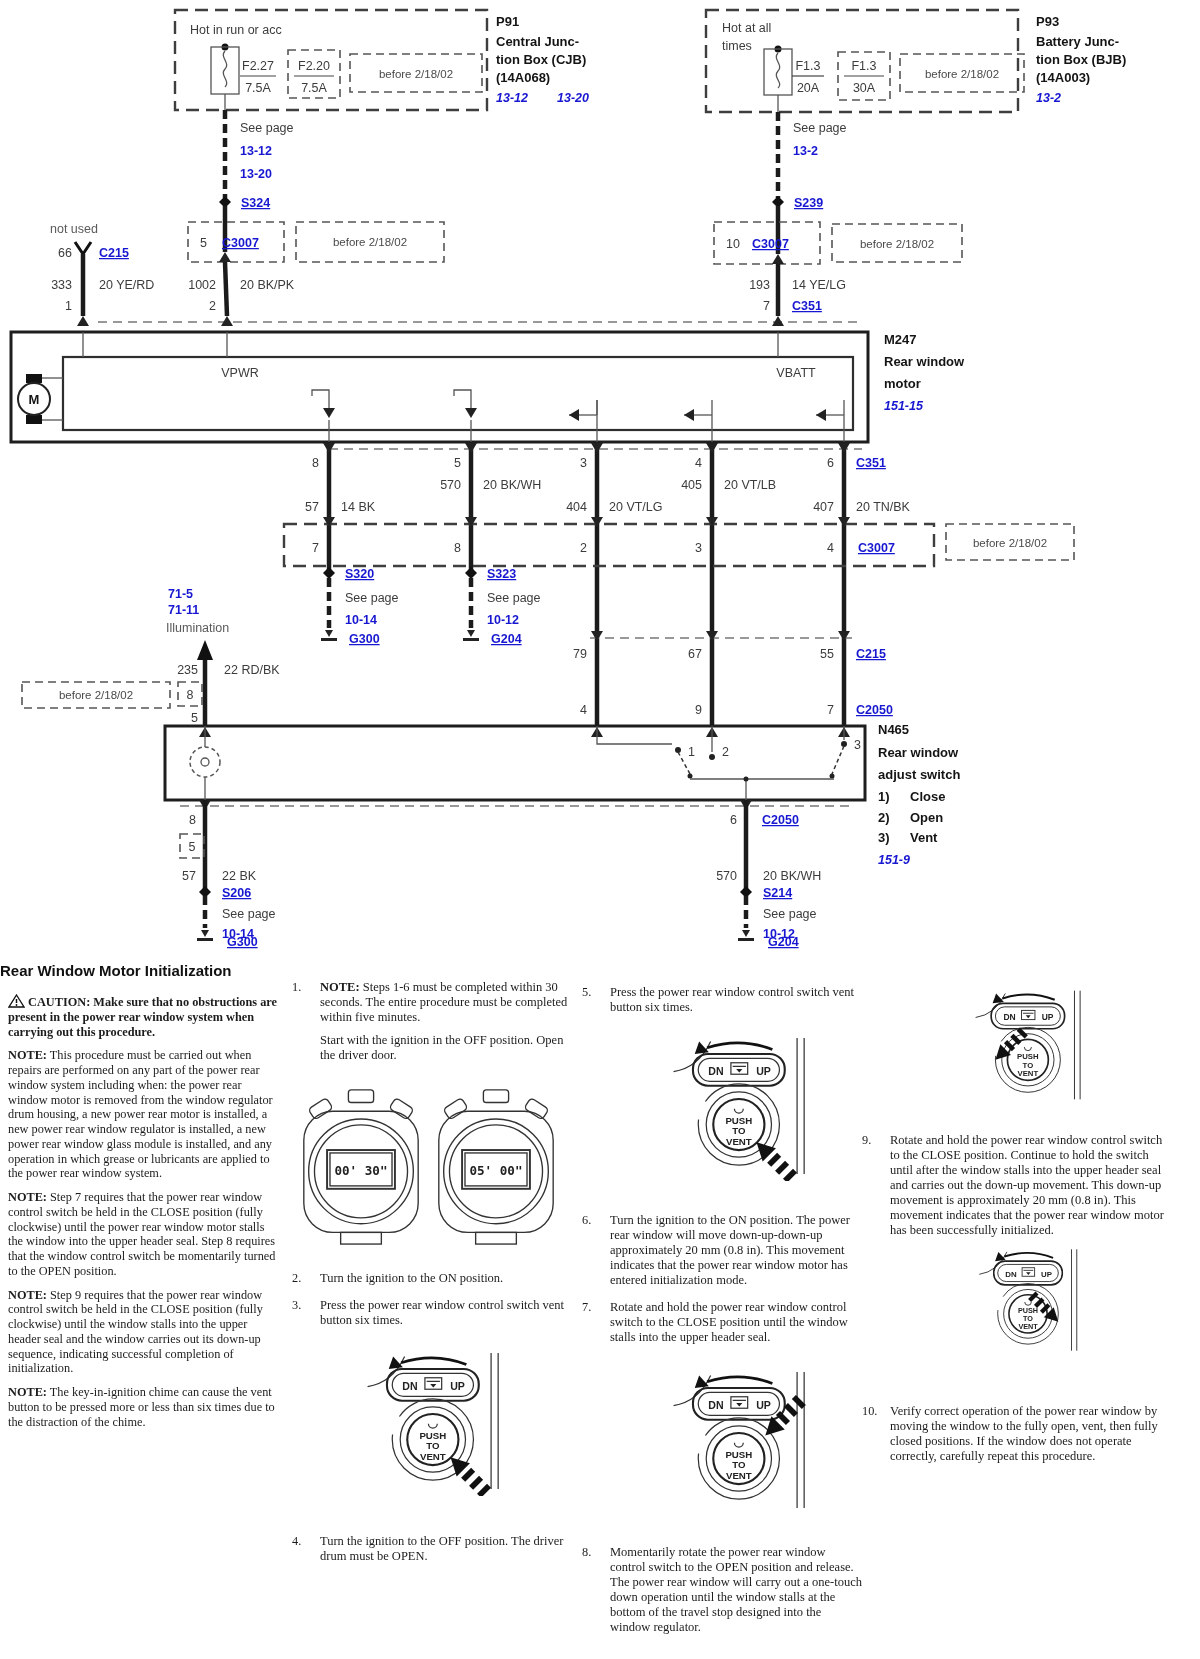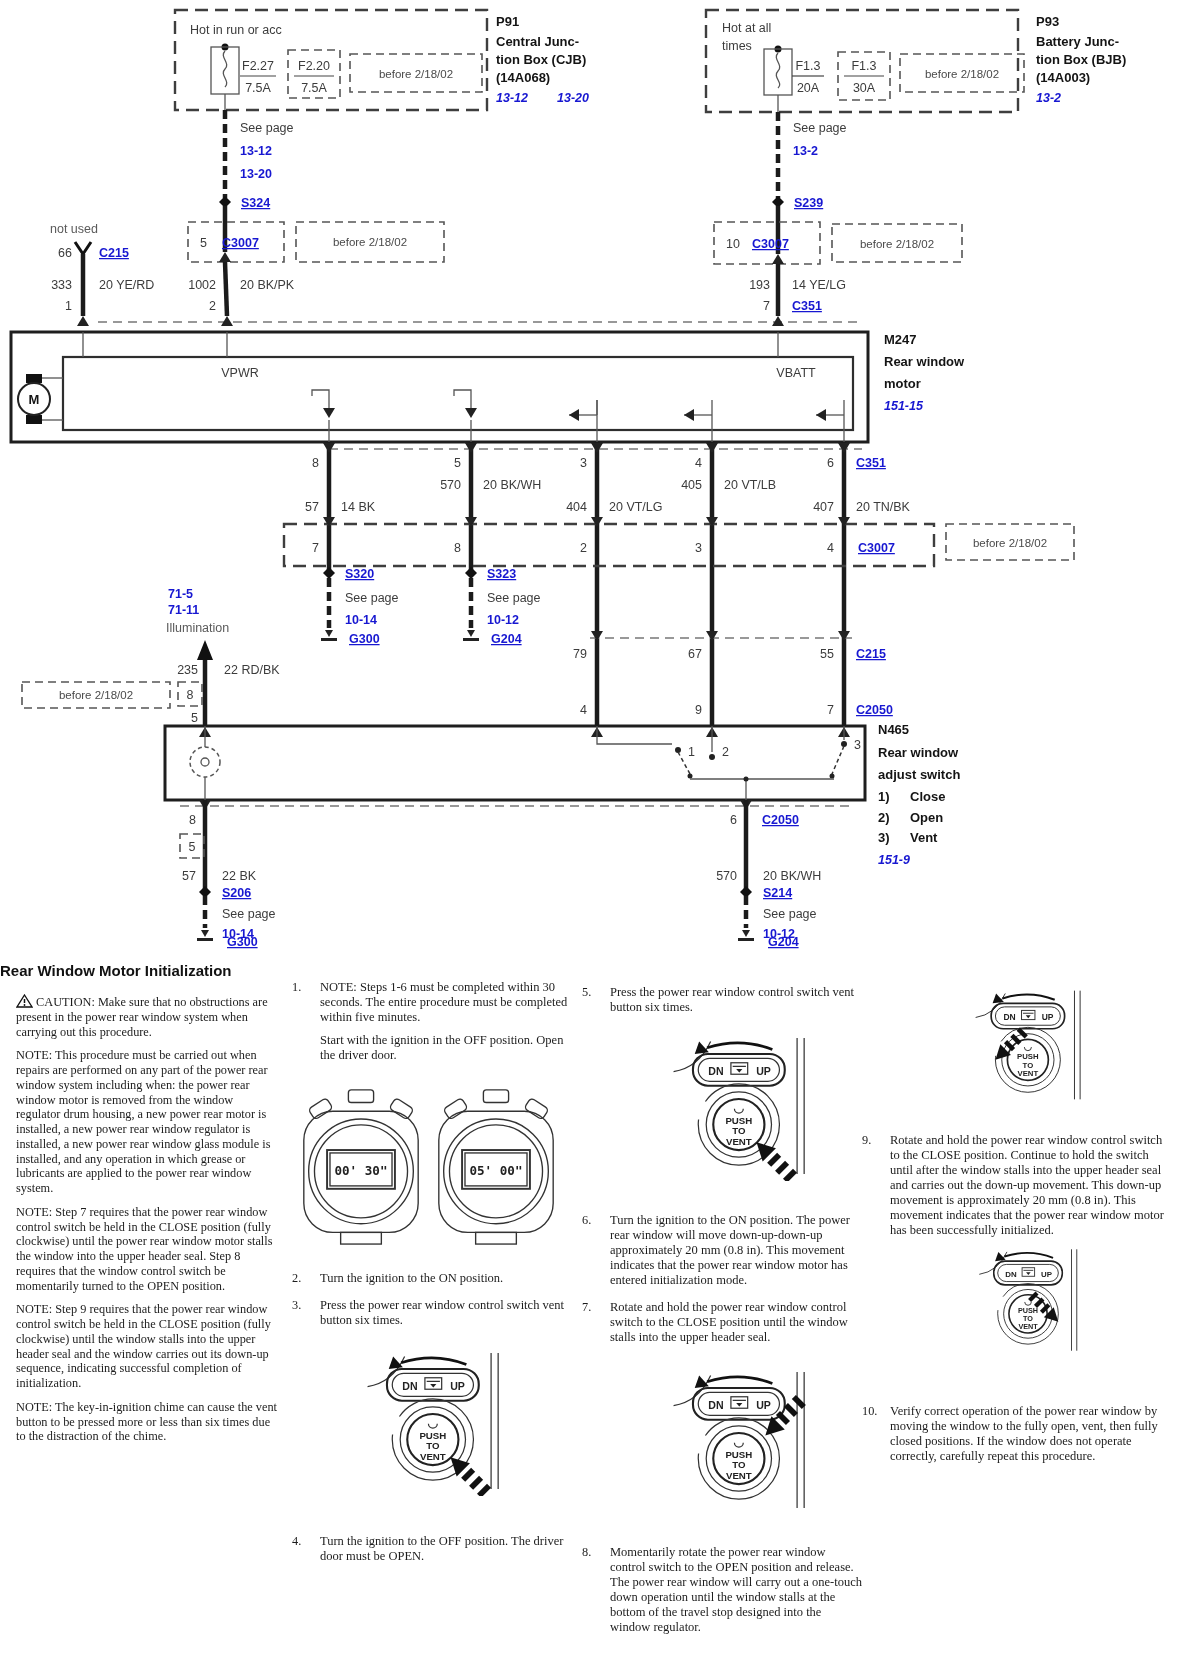--- a/index.html
+++ b/index.html
@@ -23,28 +23,28 @@
   .dashbox{stroke:#3e3e3e;stroke-width:2.4;fill:none;stroke-dasharray:13,7;}
   .dashbox2{stroke:#555;stroke-width:1.6;fill:none;stroke-dasharray:8,5;}
   .dashline{stroke:#777;stroke-width:1.4;fill:none;stroke-dasharray:9,6;}
   .kthin{stroke:#333;stroke-width:1.4;fill:none;}
   .kline{stroke:#222;stroke-width:2.4;fill:none;}
   .karrow{stroke:#111;stroke-width:3;fill:none;}
   .ktxt{font-weight:bold;font-size:12px;fill:#222;text-anchor:middle;}
   .ktxt2{font-weight:bold;font-size:11px;fill:#222;text-anchor:middle;}
   .lcd{font-family:"DejaVu Sans Mono",monospace;font-size:13px;font-weight:bold;fill:#222;text-anchor:middle;}
   .col{position:absolute;font-size:12.3px;line-height:1.2;}
-  .col p{margin:0 0 9px 16px;}
+  .col p{margin:0 0 9px 8px;}
   .title{font-family:"Liberation Sans",sans-serif;font-weight:bold;font-size:15px;color:#111;margin:0 0 14px 0;}
   .caution{font-weight:bold;}
   .step{display:flex;gap:7px;margin-top:12px;}
   .step .num{min-width:21px;}
   .step p{margin:0 0 8px 0;}
   .fig{display:block;}
-  b{font-weight:normal;text-align:right;}
+  b{font-weight:bold;text-align:right;}
 </style>
 </head>
 <body>
 
 <div class="page">
 
 <svg width="1200" height="958" viewBox="0 0 1200 958">
   <defs>
     <g id="gnd" fill="#222">
           <polygon points="-4,0 4,0 0,7"></polygon>
@@ -477,21 +477,21 @@
   <div class="fig" style="margin:18px 0 0 66px">
     <svg width="155" height="150" viewBox="0 0 170 170">
           <use href="#knob"></use>
           <g transform="translate(102,126)">
             <use href="#marrow"></use>
           </g>
         </svg>
   </div>
   <div class="step" style="margin-top:34px">
     <div class="num">4.</div>
-        <div class="t">Turn the ignition to the OFF position. The driver door must be OPEN.</div>
+        <div class="t">Turn the ignition to the OFF position. The driver drum must be OPEN.</div>
   </div>
 </div>
 
 <div class="col" style="left:582px;top:985px;width:282px;">
   <div class="step" style="margin-top:0">
     <div class="num">5.</div>
         <div class="t">Press the power rear window control switch vent button six times.</div>
   </div>
   <div class="fig" style="margin:16px 0 0 82px">
     <svg width="155" height="150" viewBox="0 0 170 170">

